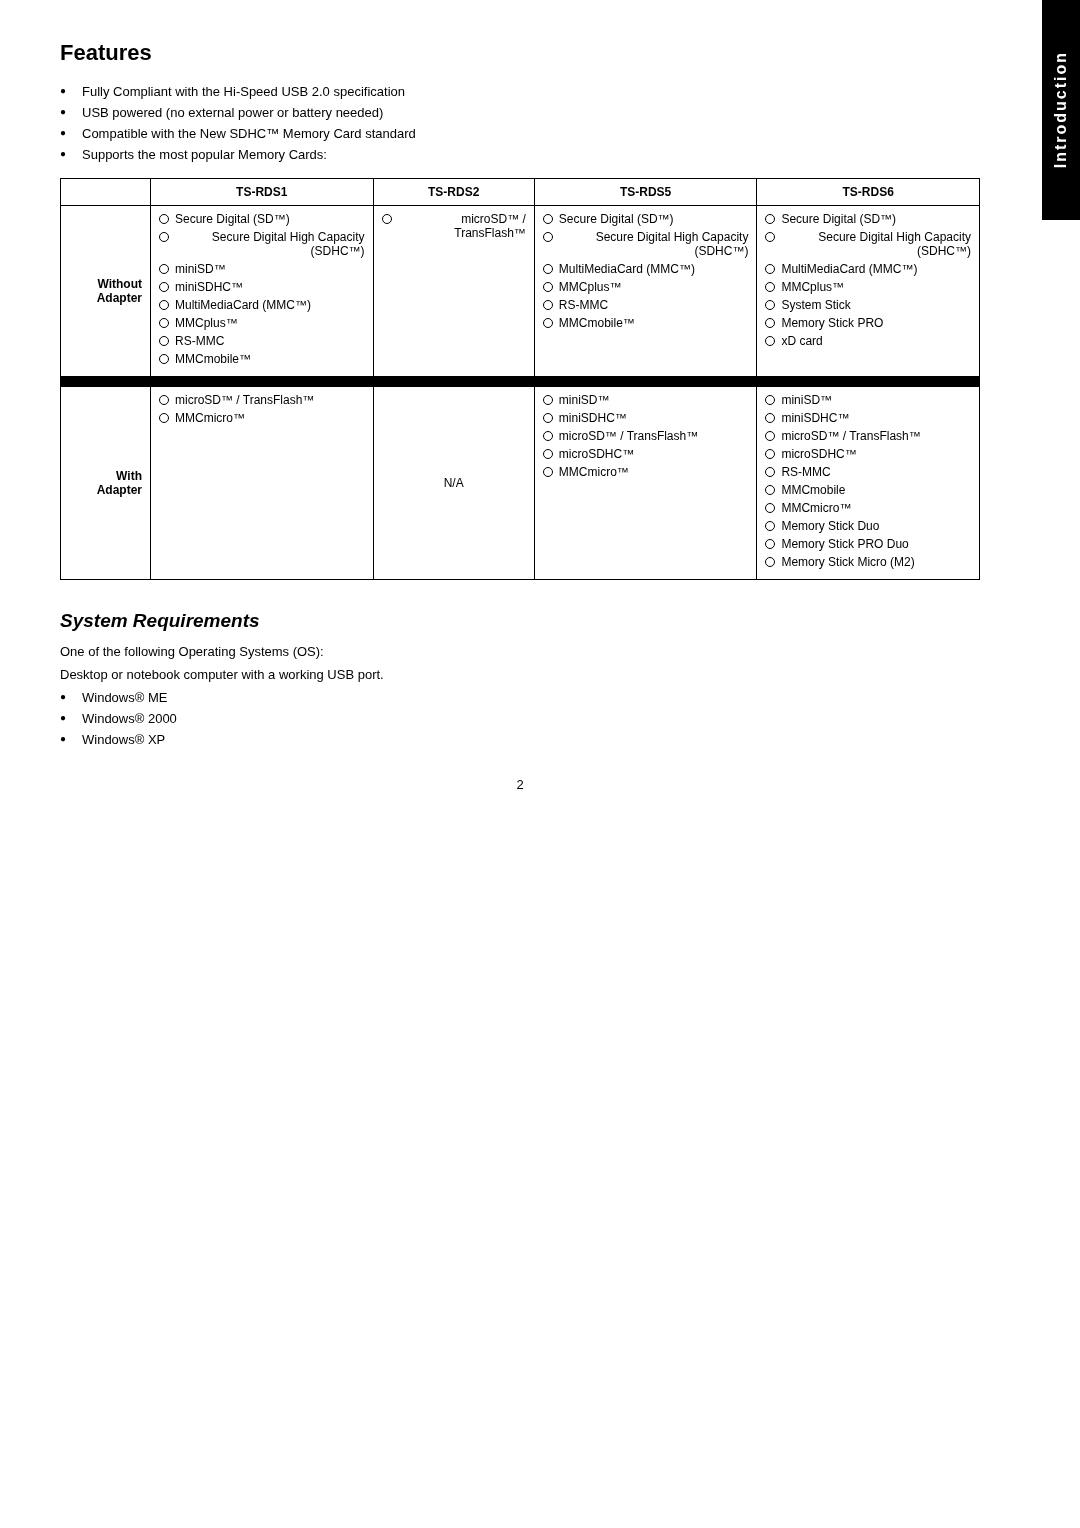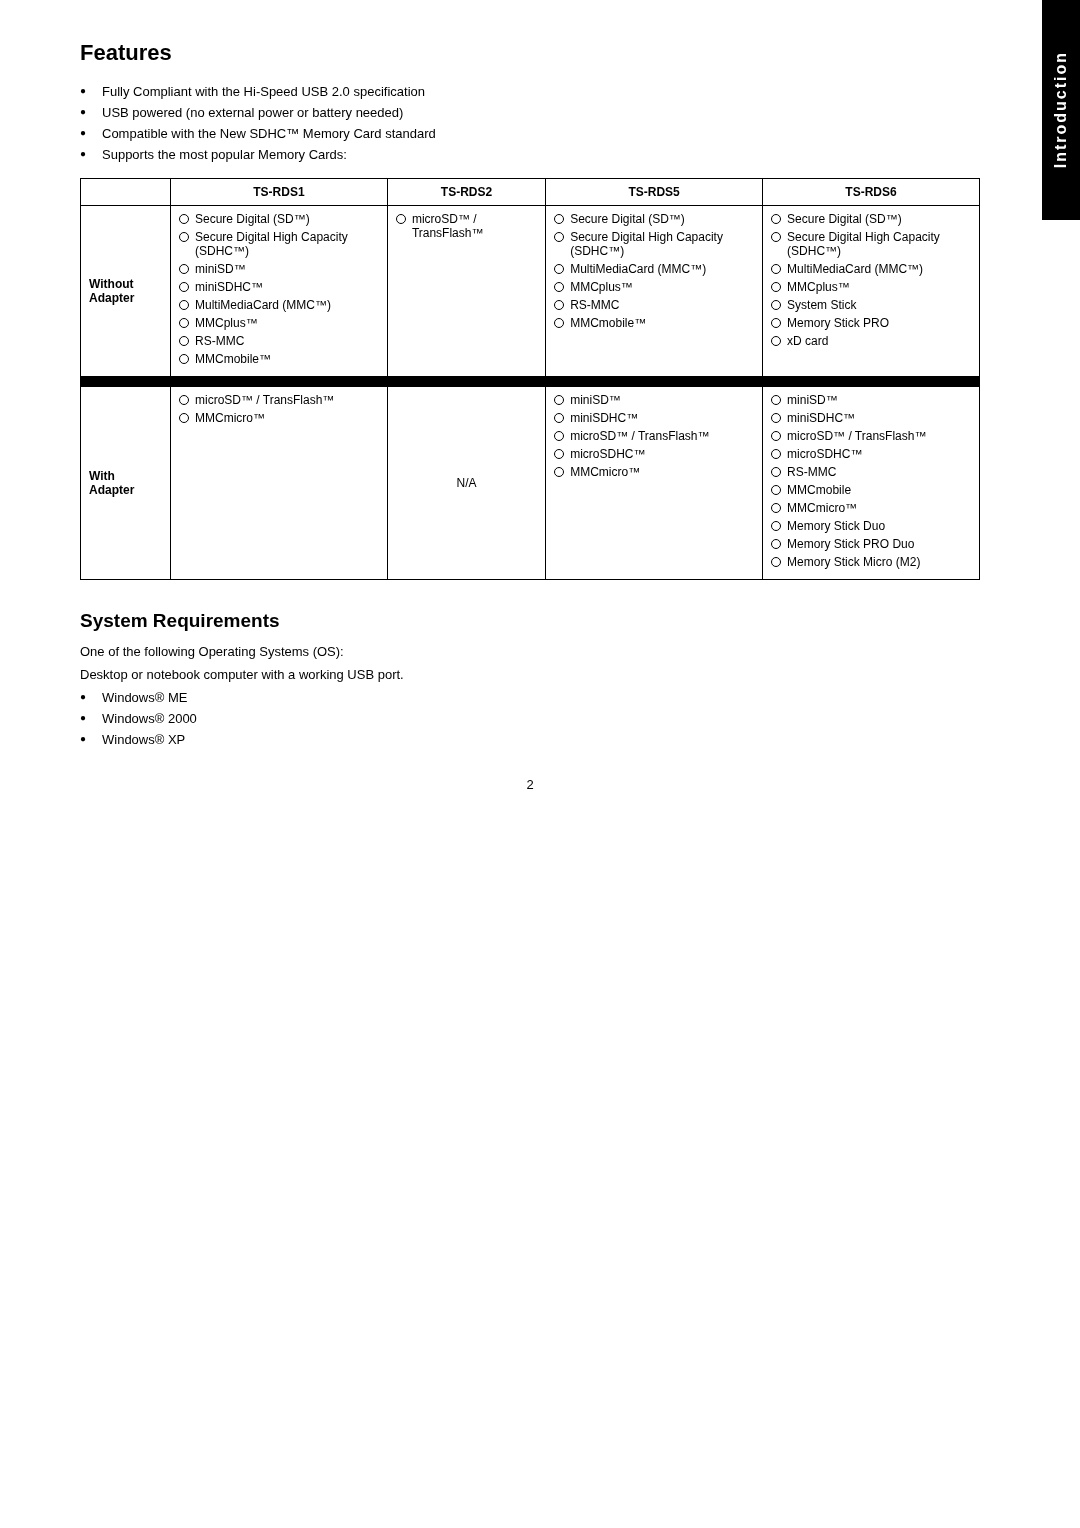--- a/index.html
+++ b/index.html
@@ -6,21 +6,21 @@
     body {
       font-family: Arial, sans-serif;
       font-size: 13px;
       background: #fff;
       color: #000;
       width: 1080px;
       min-height: 1528px;
       position: relative;
     }
     .page {
-      padding: 40px 60px 40px 80px;
+      padding: 40px 60px 40px 60px;
       margin-right: 40px;
     }
     .side-tab {
       position: absolute;
       top: 0;
       right: 0;
       width: 38px;
       height: 220px;
       background: #000;
       display: flex;
@@ -37,20 +37,21 @@
     }
     h1 {
       font-size: 22px;
       font-weight: bold;
       margin-bottom: 18px;
     }
     h2 {
       font-size: 19px;
       font-weight: bold;
       margin-bottom: 12px;
+      font-style: italic;
     }
     .bullet-list {
       list-style: none;
       margin-bottom: 16px;
     }
     .bullet-list li {
       position: relative;
       padding-left: 22px;
       margin-bottom: 6px;
       font-size: 13px;
@@ -89,20 +90,21 @@
     .black-row td {
       background: #000;
       height: 10px;
       padding: 0;
       border: 1px solid #000;
     }
     .circle-item {
       display: flex;
       align-items: flex-start;
       margin-bottom: 4px;
+      text-align: right;
     }
     .circle-item .circle {
       width: 10px;
       height: 10px;
       border-radius: 50%;
       border: 1px solid #000;
       flex-shrink: 0;
       margin-right: 6px;
       margin-top: 2px;
     }
@@ -110,20 +112,21 @@
       display: flex;
       flex-direction: column;
     }
     .na-cell {
       text-align: center;
       vertical-align: middle !important;
       margin-left: 42px;
     }
     .first-col {
       width: 90px;
+      text-align: right;
     }
     .page-number {
       text-align: center;
       margin-top: 30px;
       font-size: 13px;
     }
   </style>
 </head>
 <body>
 

